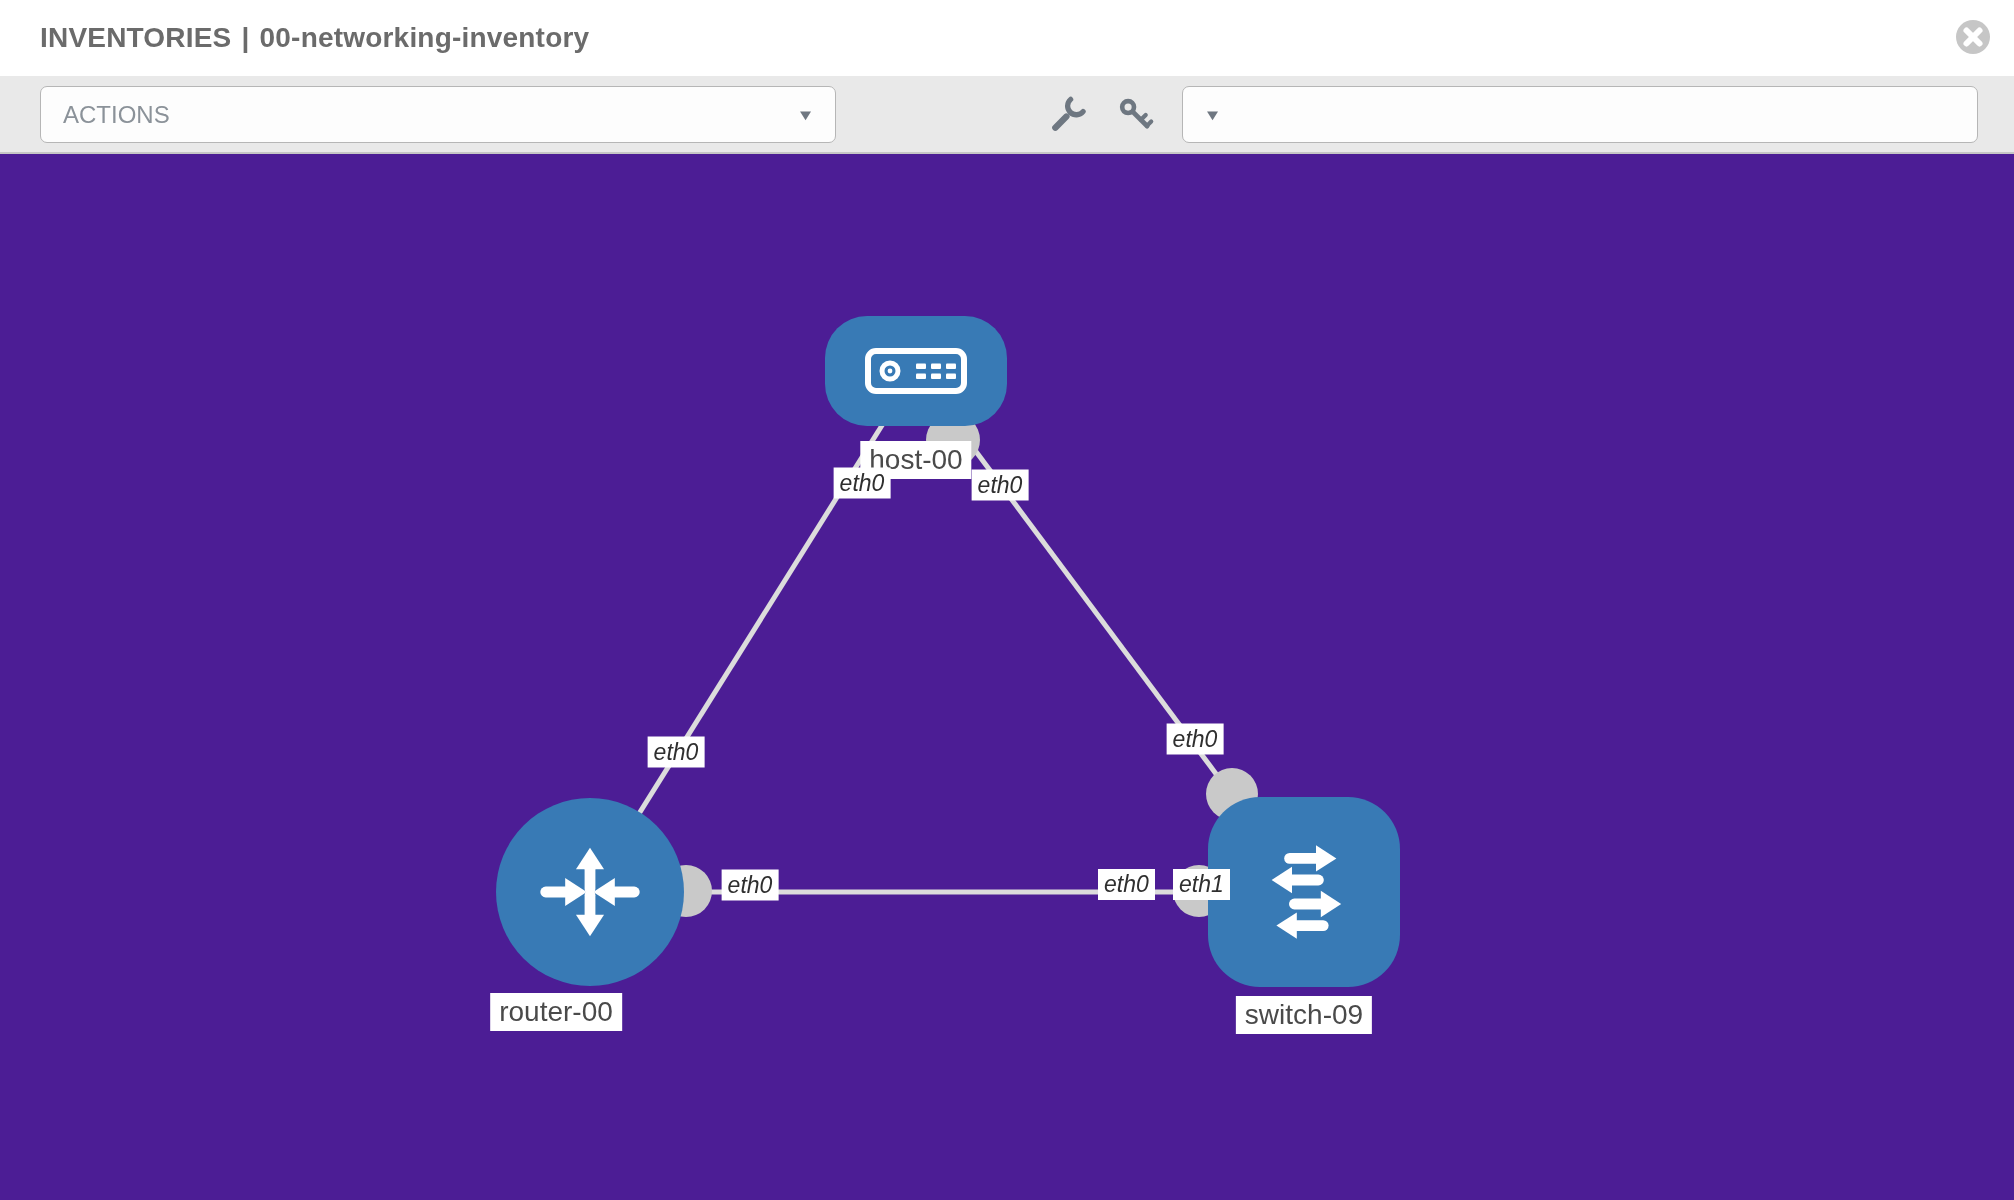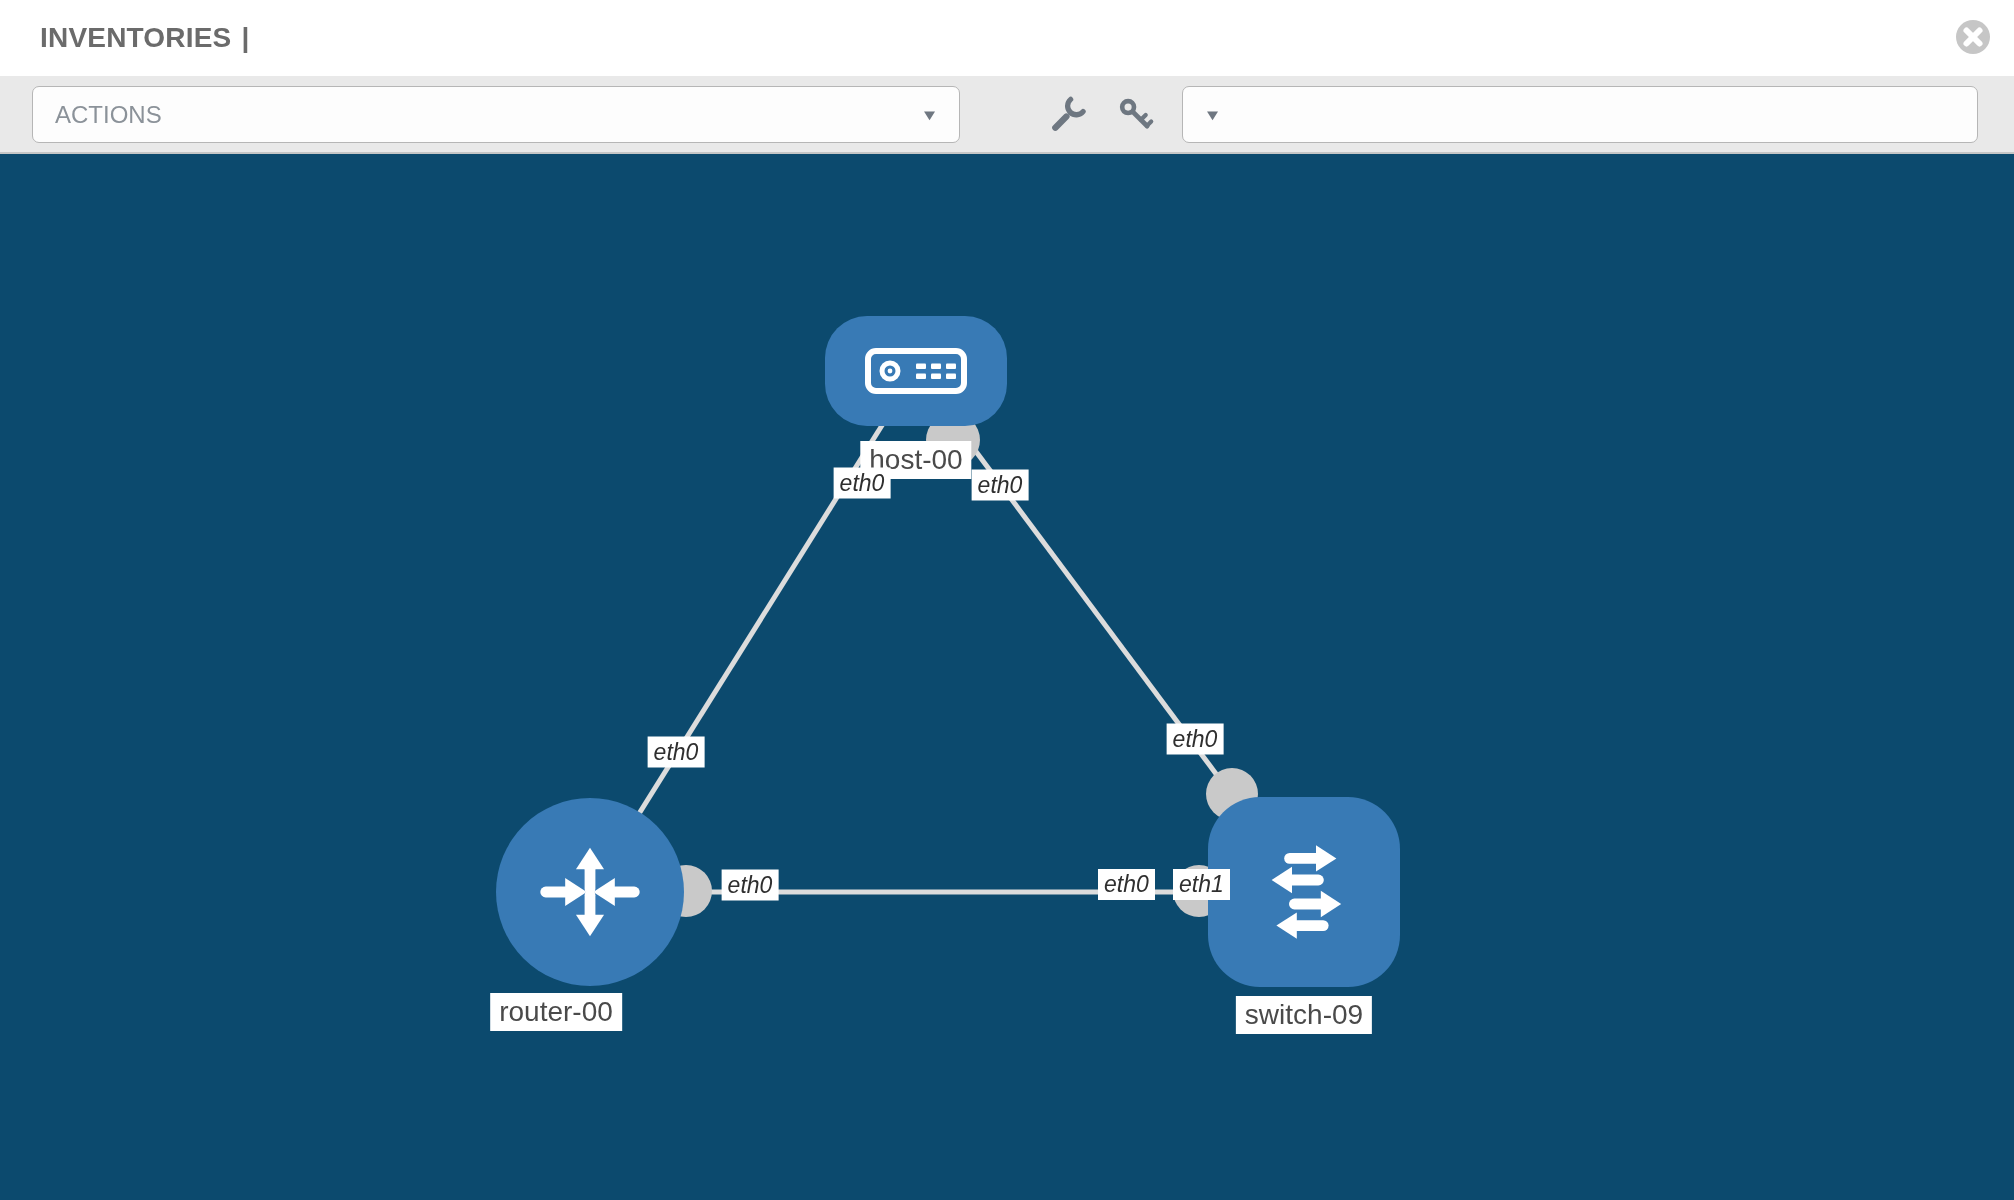--- a/index.html
+++ b/index.html
@@ -12,48 +12,49 @@
            font-size:28px; font-weight:700; color:#6b6b6b; letter-spacing:.2px; }
   .close-btn { position:absolute; left:1954px; top:18px; width:38px; height:38px; cursor:pointer; }
 
   
   .toolbar { position:absolute; left:0; top:76px; width:2014px; height:78px; background:#e9e9e9;
              border-bottom:2px solid #c6c6c6; }
   .select-box { position:absolute; top:10px; height:57px; background:#fdfdfd; border:1px solid #b6b6b6;
                 border-radius:7px; display:flex; align-items:center; padding:0 22px; cursor:pointer; }
   .select-box .sel-label { font-size:24px; color:#8b9299; flex:1; }
   .caret { font-size:15px; color:#6f7781; transform:scaleX(1.25); }
-  .actions-box { left:32px;  width:928px; }
+  .actions-box { left:40px;  width:796px; }
   .search-box  { left:1182px; width:796px; }
   .tool-icon { position:absolute; top:20px; width:38px; height:38px; cursor:pointer; }
   .tool-icon.wrench { left:1049px; }
   .tool-icon.key    { left:1117px; }
 
   
-  .canvas { position:absolute; left:0; top:154px; width:2014px; height:1046px; background:#0c4a6e; }
+  .canvas { position:absolute; left:0; top:154px; width:2014px; height:1046px; background:#4c1d95; }
   .net-svg { position:absolute; left:0; top:0; }
 
   .node { position:absolute; background:#387ab5; display:flex; align-items:center; justify-content:center;
           cursor:pointer; z-index:3; }
   .node-host   { left:825px;  top:162px; width:182px; height:110px; border-radius:42px; }
   .node-router { left:496px;  top:644px; width:188px; height:188px; border-radius:50%; }
   .node-switch { left:1208px; top:643px; width:192px; height:190px; border-radius:52px; }
 
   .chip { position:absolute; background:#ffffff; z-index:4; white-space:nowrap; }
   .node-label { font-size:28px; color:#4a4a4a; padding:3px 9px; transform:translateX(-50%); }
   .eth-label  { font-size:23px; color:#2f2f2f; padding:2px 6px;font-style:italic; }
   .eth-centered { transform:translate(-50%,-50%); }
 </style>
 </head>
 <body>
 
 <div class="header">
   <div class="title">
     <span>INVENTORIES</span>
     <span>|</span>
+    <span>00-networking-inventory</span>
   </div>
   <div class="close-btn">
     <svg width="38" height="38" viewBox="0 0 38 38">
       <circle cx="19" cy="19" r="17" fill="#c6c6c6"></circle>
       <line x1="12.5" y1="12.5" x2="25.5" y2="25.5" stroke="#ffffff" stroke-width="6" stroke-linecap="round"></line>
       <line x1="25.5" y1="12.5" x2="12.5" y2="25.5" stroke="#ffffff" stroke-width="6" stroke-linecap="round"></line>
     </svg>
   </div>
 </div>
 

